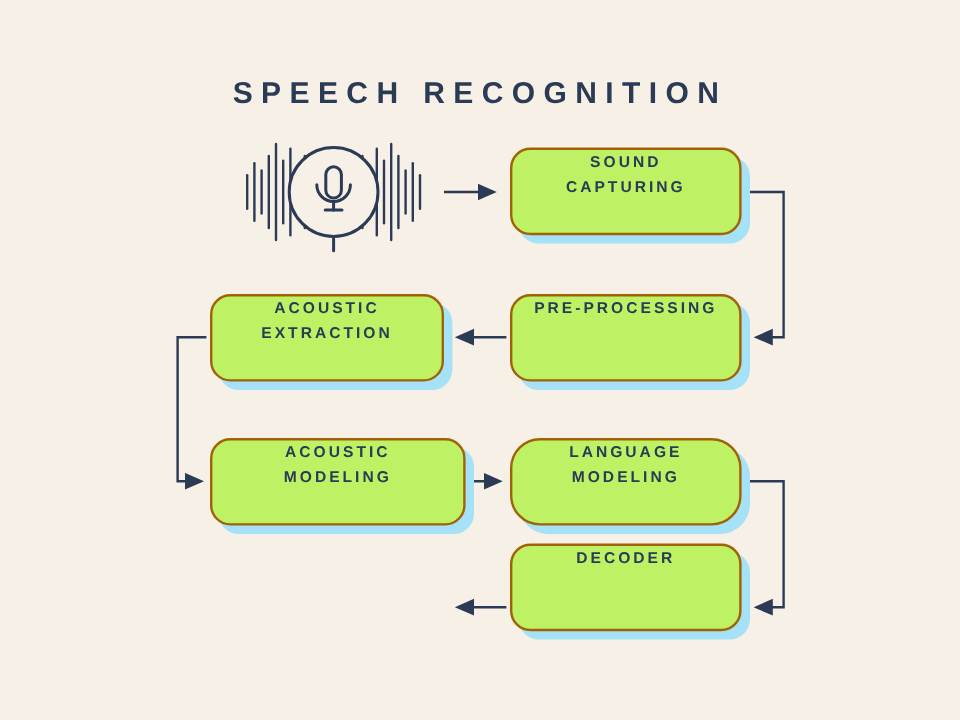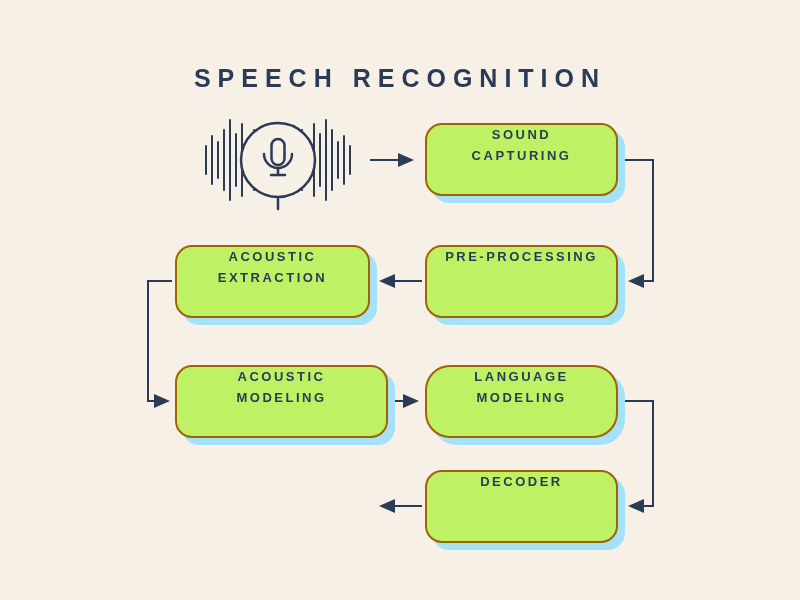--- a/index.html
+++ b/index.html
@@ -43,21 +43,21 @@
     text-align:center;
     line-height:1.6;
     white-space:pre-line;
   }
   
   #node-sound-capturing   {left:425px;top:123px;}
   #node-pre-processing    {left:425px;top:245px;}
   #node-feature-extraction{left:175px;top:245px;width:195px;}
   #node-acoustic-modeling {left:175px;top:365px;width:213px;}
   #node-language-modeling {left:425px;top:365px;border-radius:25px;}
-  #node-decoder           {left:425px;top:470px;}
+  #node-decoder           {left:425px;top:453px;}
   #node-post-processing   {left:175px;top:470px;width:195px;}
 
   .mic-icon{
     position:absolute;
     left:203px;top:112px;
     width:150px;height:105px;
   }
   .connectors{
     position:absolute;
     left:0;top:0;

